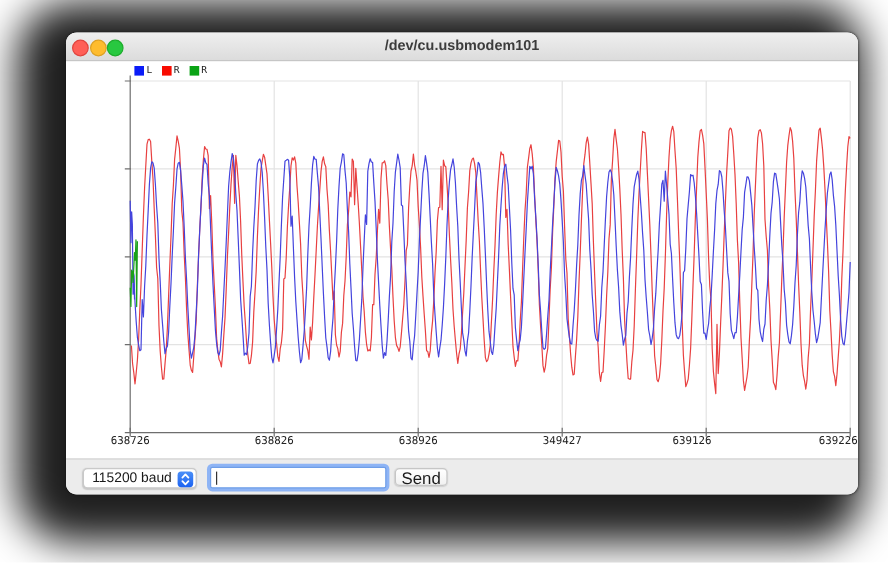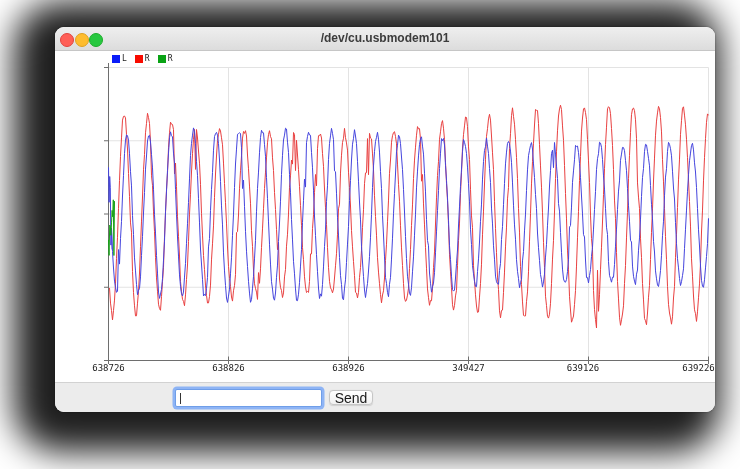--- a/index.html
+++ b/index.html
@@ -103,25 +103,34 @@
           <polyline points="3.5,161.0 4.5,184.6 5.5,201.0 6.5,214.1 7.5,220.4 8.5,225.3 9.5,224.4 10.5,182.6 11.5,197.1 12.5,171.6 13.5,154.4 14.5,129.0 15.5,108.3 16.5,86.6 17.5,73.1 18.5,67.8 19.5,68.8 20.5,73.1 21.5,86.8 22.5,104.7 23.5,118.9 24.5,148.6 25.5,167.5 26.5,190.9 27.5,203.9 28.5,217.4 29.5,227.7 30.5,223.3 31.5,221.5 32.5,209.9 33.5,188.5 34.5,169.3 35.5,146.0 36.5,125.5 37.5,102.1 38.5,89.0 39.5,74.0 40.5,69.0 41.5,68.3 42.5,75.0 43.5,87.5 44.5,100.9 45.5,122.2 46.5,147.7 47.5,166.1 48.5,188.5 49.5,206.1 50.5,225.1 51.5,231.4 52.5,227.1 53.5,222.4 54.5,211.7 55.5,193.1 56.5,174.2 57.5,144.6 58.5,124.1 59.5,103.3 60.5,86.1 61.5,70.8 62.5,64.8 63.5,68.7 64.5,69.9 65.5,86.1 66.5,96.1 67.5,122.5 68.5,147.2 69.5,170.0 70.5,189.1 71.5,207.9 72.5,219.3 73.5,226.7 74.5,228.9 75.5,225.1 76.5,210.1 77.5,196.5 78.5,176.3 79.5,156.8 80.5,135.4 81.5,111.9 82.5,88.4 83.5,76.3 84.5,68.1 85.5,60.9 86.5,65.1 87.5,76.6 88.5,94.6 89.5,108.3 90.5,131.7 91.5,155.9 92.5,182.0 93.5,197.0 94.5,212.3 95.5,229.0 96.5,227.3 97.5,228.6 98.5,221.6 99.5,210.5 100.5,179.9 101.5,171.5 102.5,143.5 103.5,122.4 104.5,105.5 105.5,83.2 106.5,69.6 107.5,66.7 108.5,65.4 109.5,68.2 110.5,76.6 111.5,93.0 112.5,114.4 113.5,138.9 114.5,157.9 115.5,185.9 116.5,203.9 117.5,218.5 118.5,231.0 119.5,235.4 120.5,229.1 121.5,222.2 122.5,206.8 123.5,190.8 124.5,168.3 125.5,147.1 126.5,120.5 127.5,97.0 128.5,82.1 129.5,67.3 130.5,66.6 131.5,65.8 132.5,66.5 133.5,80.8 134.5,121.5 135.5,113.0 136.5,139.3 137.5,164.3 138.5,184.2 139.5,199.5 140.5,214.3 141.5,226.1 142.5,235.3 143.5,232.5 144.5,221.2 145.5,209.3 146.5,191.9 147.5,173.3 148.5,144.8 149.5,121.4 150.5,105.1 151.5,85.8 152.5,70.6 153.5,63.3 154.5,65.7 155.5,65.8 156.5,77.7 157.5,89.3 158.5,110.7 159.5,131.7 160.5,154.9 161.5,177.2 162.5,197.1 163.5,214.7 164.5,222.1 165.5,231.2 166.5,233.2 167.5,226.0 168.5,210.3 169.5,198.1 170.5,174.6 171.5,156.0 172.5,134.2 173.5,107.4 174.5,88.3 175.5,73.0 176.5,68.1 177.5,61.2 178.5,62.0 179.5,75.2 180.5,85.5 181.5,107.6 182.5,125.8 183.5,152.5 184.5,172.9 185.5,194.3 186.5,206.8 187.5,221.9 188.5,233.4 189.5,233.7 190.5,227.2 191.5,215.7 192.5,199.1 193.5,182.5 194.5,155.4 195.5,133.3 196.5,112.1 197.5,120.1 198.5,75.7 199.5,69.4 200.5,65.3 201.5,68.0 202.5,68.3 203.5,85.4 204.5,100.8 205.5,123.2 206.5,149.0 207.5,168.5 208.5,187.7 209.5,204.7 210.5,221.0 211.5,231.5 212.5,226.9 213.5,229.2 214.5,217.4 215.5,199.9 216.5,179.6 217.5,162.9 218.5,134.5 219.5,118.8 220.5,92.6 221.5,76.4 222.5,68.9 223.5,61.4 224.5,66.4 225.5,72.7 226.5,103.9 227.5,104.7 228.5,126.2 229.5,150.2 230.5,168.1 231.5,190.4 232.5,208.7 233.5,217.5 234.5,231.5 235.5,232.8 236.5,221.1 237.5,212.8 238.5,195.5 239.5,177.1 240.5,159.4 241.5,133.5 242.5,113.5 243.5,93.0 244.5,77.2 245.5,71.3 246.5,62.7 247.5,69.0 248.5,76.6 249.5,94.3 250.5,114.2 251.5,135.0 252.5,152.9 253.5,179.2 254.5,195.0 255.5,209.6 256.5,223.0 257.5,230.5 258.5,222.9 259.5,216.5 260.5,204.0 261.5,189.5 262.5,170.2 263.5,147.5 264.5,120.5 265.5,98.9 266.5,84.6 267.5,74.4 268.5,70.3 269.5,65.3 270.5,72.2 271.5,85.1 272.5,104.6 273.5,121.5 274.5,148.6 275.5,168.0 276.5,189.9 277.5,210.4 278.5,216.4 279.5,225.4 280.5,229.7 281.5,217.3 282.5,210.3 283.5,192.1 284.5,171.2 285.5,146.8 286.5,126.5 287.5,107.0 288.5,84.8 289.5,78.2 290.5,68.2 291.5,69.8 292.5,76.6 293.5,90.0 294.5,102.7 295.5,122.3 296.5,145.0 297.5,169.4 298.5,191.6 299.5,209.2 300.5,217.2 301.5,226.1 302.5,228.4 303.5,220.7 304.5,204.8 305.5,189.9 306.5,168.2 307.5,147.2 308.5,120.9 309.5,104.1 310.5,88.9 311.5,77.4 312.5,71.7 313.5,69.8 314.5,79.1 315.5,87.1 316.5,106.2 317.5,124.9 318.5,152.3 319.5,173.6 320.5,178.8 321.5,206.0 322.5,216.2 323.5,225.2 324.5,219.7 325.5,216.1 326.5,205.7 327.5,185.8 328.5,164.9 329.5,143.7 330.5,123.7 331.5,101.6 332.5,86.2 333.5,71.6 334.5,73.7 335.5,71.5 336.5,78.0 337.5,98.3 338.5,113.3 339.5,130.9 340.5,153.2 341.5,178.8 342.5,192.5 343.5,209.2 344.5,222.6 345.5,224.1 346.5,223.1 347.5,211.0 348.5,196.4 349.5,183.0 350.5,159.0 351.5,139.9 352.5,119.3 353.5,102.1 354.5,84.8 355.5,72.5 356.5,75.3 357.5,79.5 358.5,86.5 359.5,100.1 360.5,116.7 361.5,134.9 362.5,162.2 363.5,177.5 364.5,198.7 365.5,206.8 366.5,214.5 367.5,219.4 368.5,219.7 369.5,204.6 370.5,191.9 371.5,175.0 372.5,154.3 373.5,137.1 374.5,112.1 375.5,94.6 376.5,83.4 377.5,79.7 378.5,71.0 379.5,79.1 380.5,86.5 381.5,101.5 382.5,115.5 383.5,141.1 384.5,156.9 385.5,178.8 386.5,192.2 387.5,209.1 388.5,214.8 389.5,216.7 390.5,217.3 391.5,203.6 392.5,196.4 393.5,172.6 394.5,159.6 395.5,137.7 396.5,116.4 397.5,96.9 398.5,85.1 399.5,76.3 400.5,74.5 401.5,76.7 402.5,84.1 403.5,95.3 404.5,115.9 405.5,138.2 406.5,157.9 407.5,172.2 408.5,192.7 409.5,204.3 410.5,211.6 411.5,220.7 412.5,215.6 413.5,212.5 414.5,193.9 415.5,184.5 416.5,163.9 417.5,147.1 418.5,123.5 419.5,102.9 420.5,88.7 421.5,83.3 422.5,78.4 423.5,75.6 424.5,82.0 425.5,96.9 426.5,110.4 427.5,127.5 428.5,141.7 429.5,166.0 430.5,180.7 431.5,193.4 432.5,207.6 433.5,212.8 434.5,220.1 435.5,214.9 436.5,207.1 437.5,190.1 438.5,177.3 439.5,158.2 440.5,141.0 441.5,119.0 442.5,103.7 443.5,86.5 444.5,83.2 445.5,100.7 446.5,75.5 447.5,87.1 448.5,99.1 449.5,111.5 450.5,136.6 451.5,144.1 452.5,165.4 453.5,185.3 454.5,202.1 455.5,211.9 456.5,214.7 457.5,215.2 458.5,212.5 459.5,204.5 460.5,192.8 461.5,160.1 462.5,158.5 463.5,140.1 464.5,115.3 465.5,103.9 466.5,92.8 467.5,78.4 468.5,79.5 469.5,79.0 470.5,85.5 471.5,96.4 472.5,110.7 473.5,129.0 474.5,146.9 475.5,167.6 476.5,170.0 477.5,193.0 478.5,210.6 479.5,210.6 480.5,215.9 481.5,208.6 482.5,202.6 483.5,189.4 484.5,180.2 485.5,162.1 486.5,142.6 487.5,124.6 488.5,102.7 489.5,91.7 490.5,86.7 491.5,75.2 492.5,76.1 493.5,80.3 494.5,92.4 495.5,108.9 496.5,122.1 497.5,141.3 498.5,160.2 499.5,167.4 500.5,194.7 501.5,208.3 502.5,211.6 503.5,215.2 504.5,210.2 505.5,210.3 506.5,197.5 507.5,179.2 508.5,162.1 509.5,142.5 510.5,124.1 511.5,113.9 512.5,93.3 513.5,87.1 514.5,80.4 515.5,80.6 516.5,83.7 517.5,93.5 518.5,103.7 519.5,121.4 520.5,138.8 521.5,154.2 522.5,173.3 523.5,175.0 524.5,199.1 525.5,209.3 526.5,214.1 527.5,217.6 528.5,207.2 529.5,203.0 530.5,183.2 531.5,170.9 532.5,152.1 533.5,129.5 534.5,110.6 535.5,101.4 536.5,84.6 537.5,77.3 538.5,77.9 539.5,84.4 540.5,91.3 541.5,98.8 542.5,118.5 543.5,137.3 544.5,151.9 545.5,174.3 546.5,185.0 547.5,203.9 548.5,211.8 549.5,217.9 550.5,219.5 551.5,212.9 552.5,203.6 553.5,188.3 554.5,168.7 555.5,154.2 556.5,128.8 557.5,110.1 558.5,101.7 559.5,84.4 560.5,75.4 561.5,77.3 562.5,81.7 563.5,88.8 564.5,104.2 565.5,121.0 566.5,132.0 567.5,155.7 568.5,176.7 569.5,191.7 570.5,200.9 571.5,211.5 572.5,218.5 573.5,214.7 574.5,208.6 575.5,201.8 576.5,181.6 577.5,162.2 578.5,143.1 579.5,124.2 580.5,107.8 581.5,93.8 582.5,86.1 583.5,78.5 584.5,76.3 585.5,82.9 586.5,95.8 587.5,105.0 588.5,120.5 589.5,141.5 590.5,162.8 591.5,179.0 592.5,199.0 593.5,213.3 594.5,219.2 595.5,220.3 596.5,212.8 597.5,200.9 598.5,189.5 599.5,176.6 600.5,151.3" fill="none" stroke="#4444dd" stroke-width="1" stroke-linejoin="round"></polyline>
           <polyline points="0.5,172.8 1.1,188.4 1.7,158.1 2.3,159.3 2.9,168.3 3.5,155.9 4.1,143.4 4.7,149.8 5.3,132.8 5.9,188.5 6.5,134.1" fill="none" stroke="#18a018" stroke-width="1" stroke-linejoin="round"></polyline>
         </svg>
     </div>
 
     <div class="xlabels" id="plot-xlabels">
         <div class="xlabel" style="left: -29.5px;">638726</div>
         <div class="xlabel" style="left: 90.5px;">638826</div>
         <div class="xlabel" style="left: 210.5px;">638926</div>
         <div class="xlabel" style="left: 330.5px;">349427</div>
-        <div class="xlabel" style="left: 445px;">639126</div>
+        <div class="xlabel" style="left: 425px; text-align: right;">639126</div>
         <div class="xlabel" style="left: 560.5px;">639226</div>
       </div>
 
     <div class="bottombar">
+      <div class="popup baud-popup">
+        <span class="ptext">115200 baud</span>
+        <span class="stepper">
+          <svg width="9" height="11" viewBox="0 0 9 11">
+            <path d="M2 4 L4.5 1.4 L7 4" stroke="#fff" fill="none" stroke-width="1.5" stroke-linecap="round" stroke-linejoin="round"></path>
+            <path d="M2 7 L4.5 9.6 L7 7" stroke="#fff" fill="none" stroke-width="1.5" stroke-linecap="round" stroke-linejoin="round"></path>
+          </svg>
+        </span>
+      </div>
 
       <div class="msg-input" title="">
         <span class="caret"></span>
       </div>
 
       <div class="send-btn">
         <span>Send</span>
       </div>
 
     </div>

